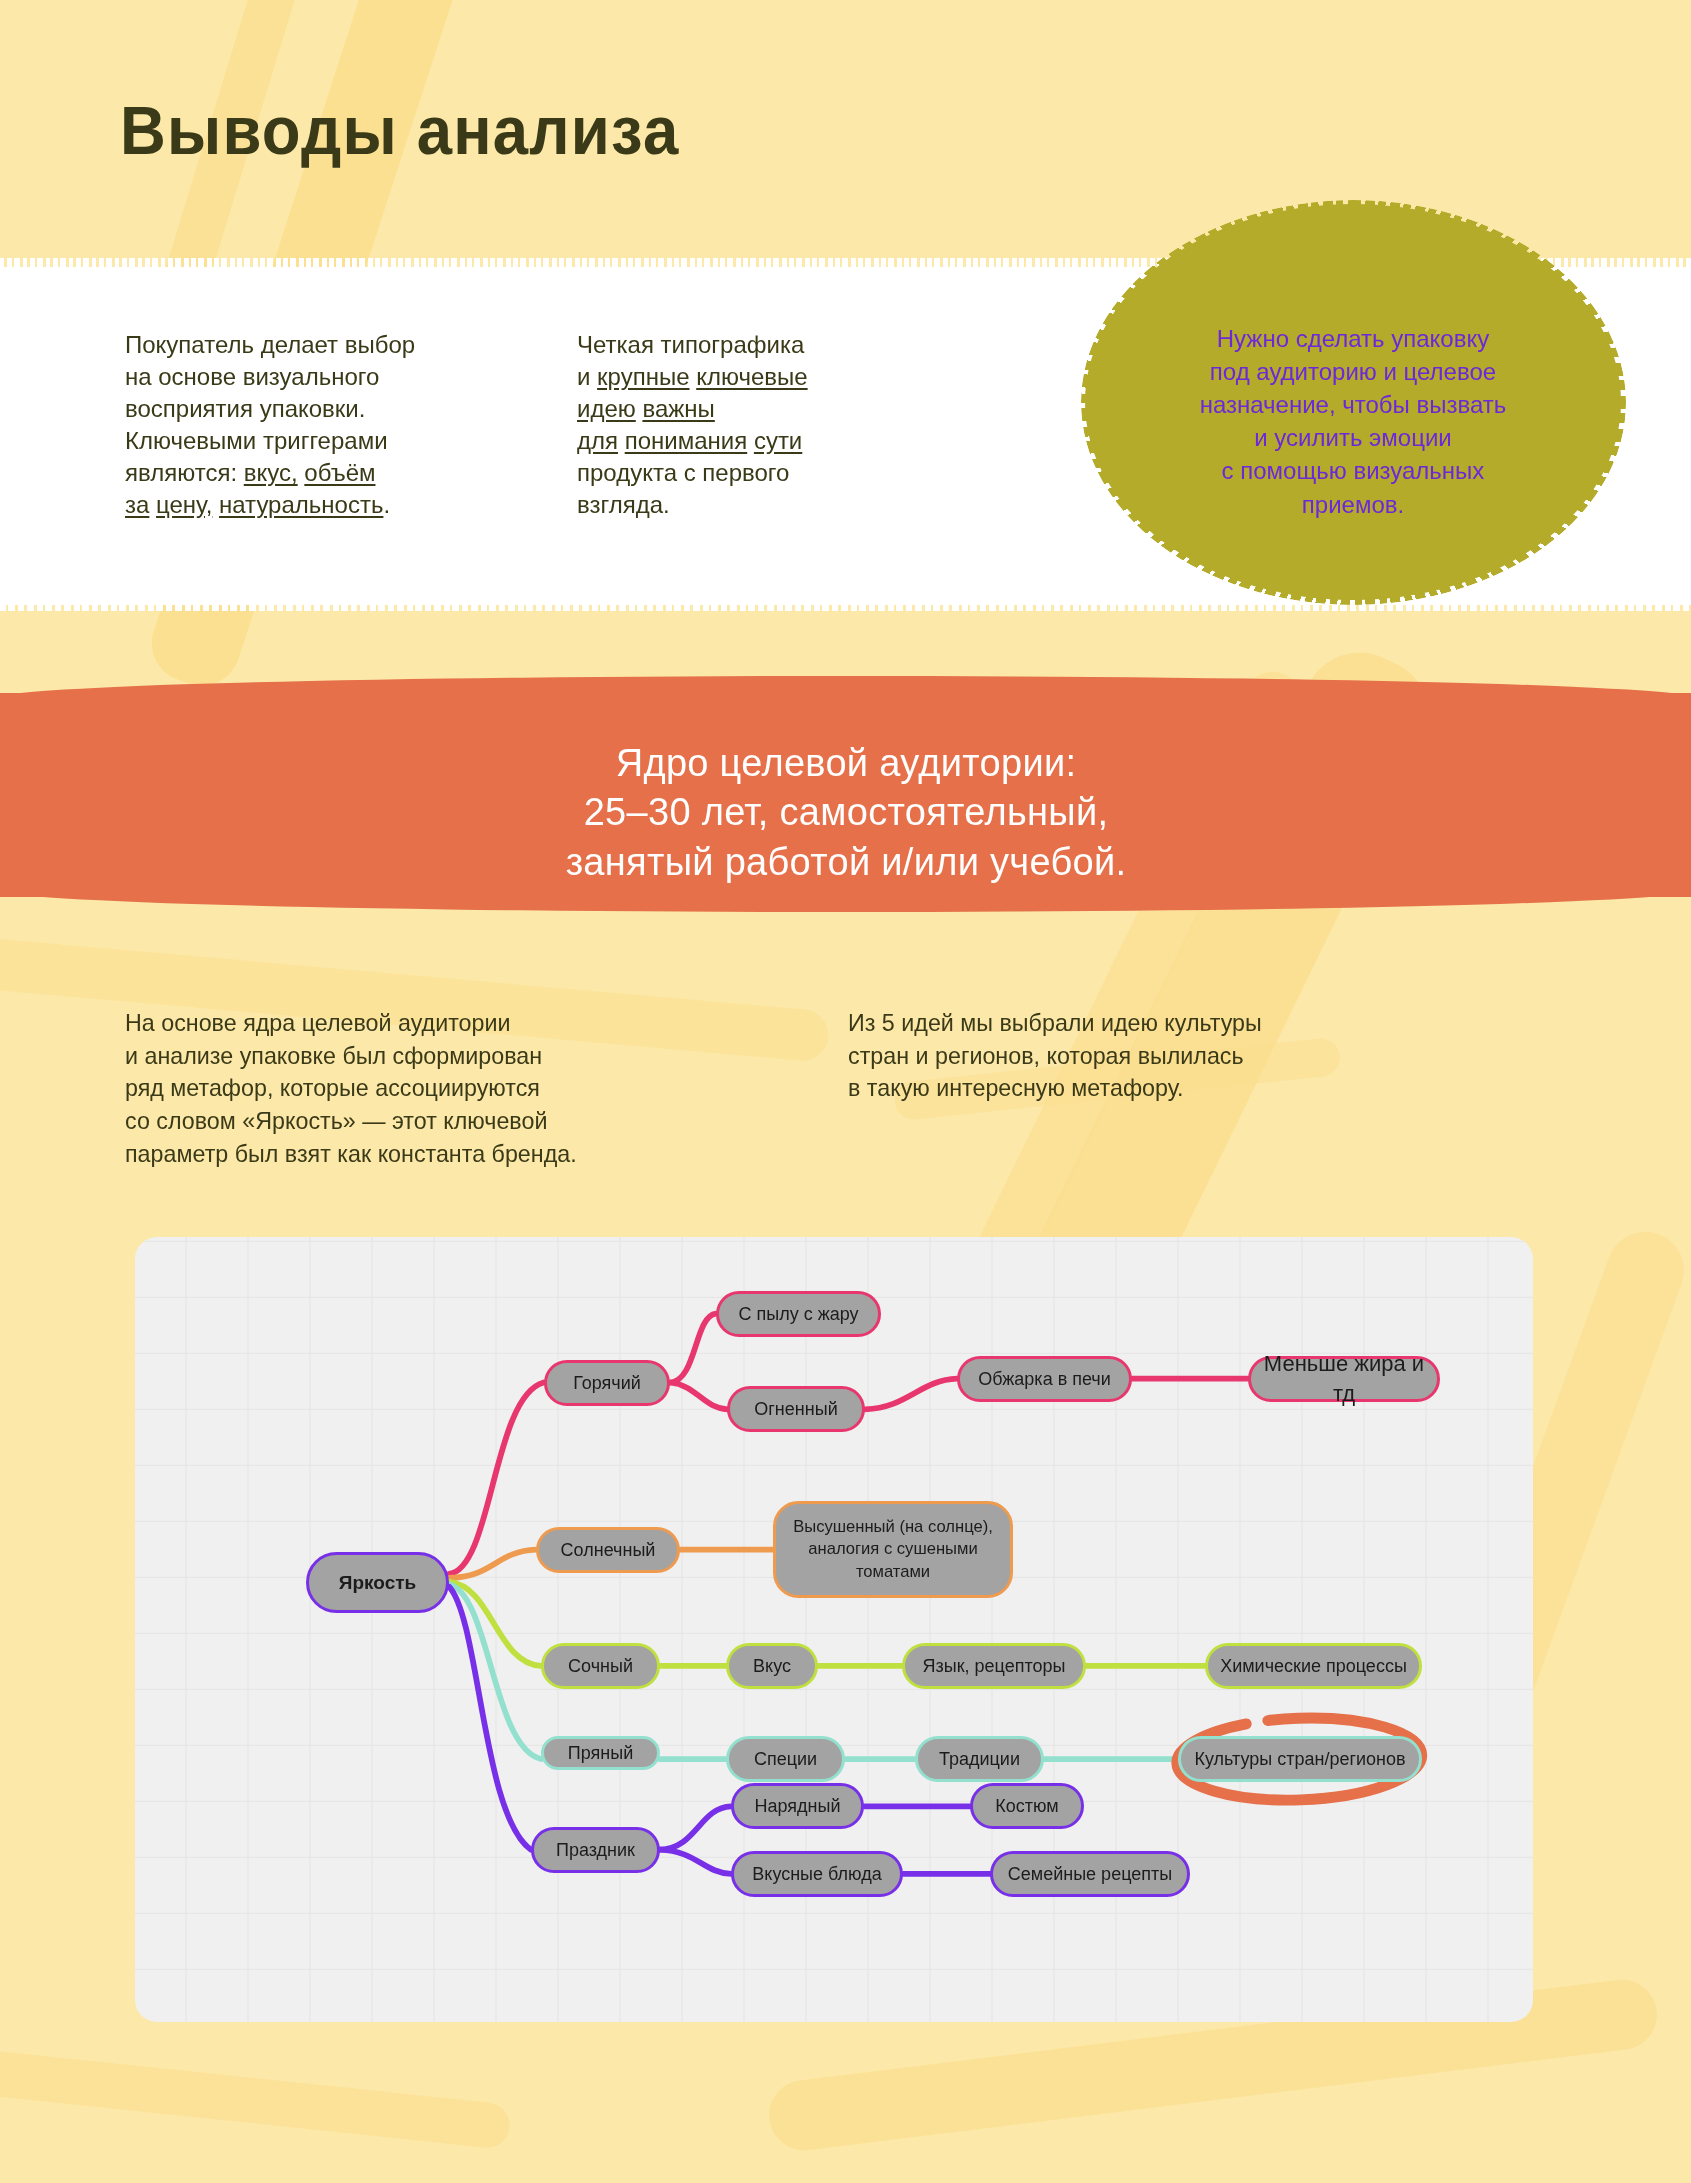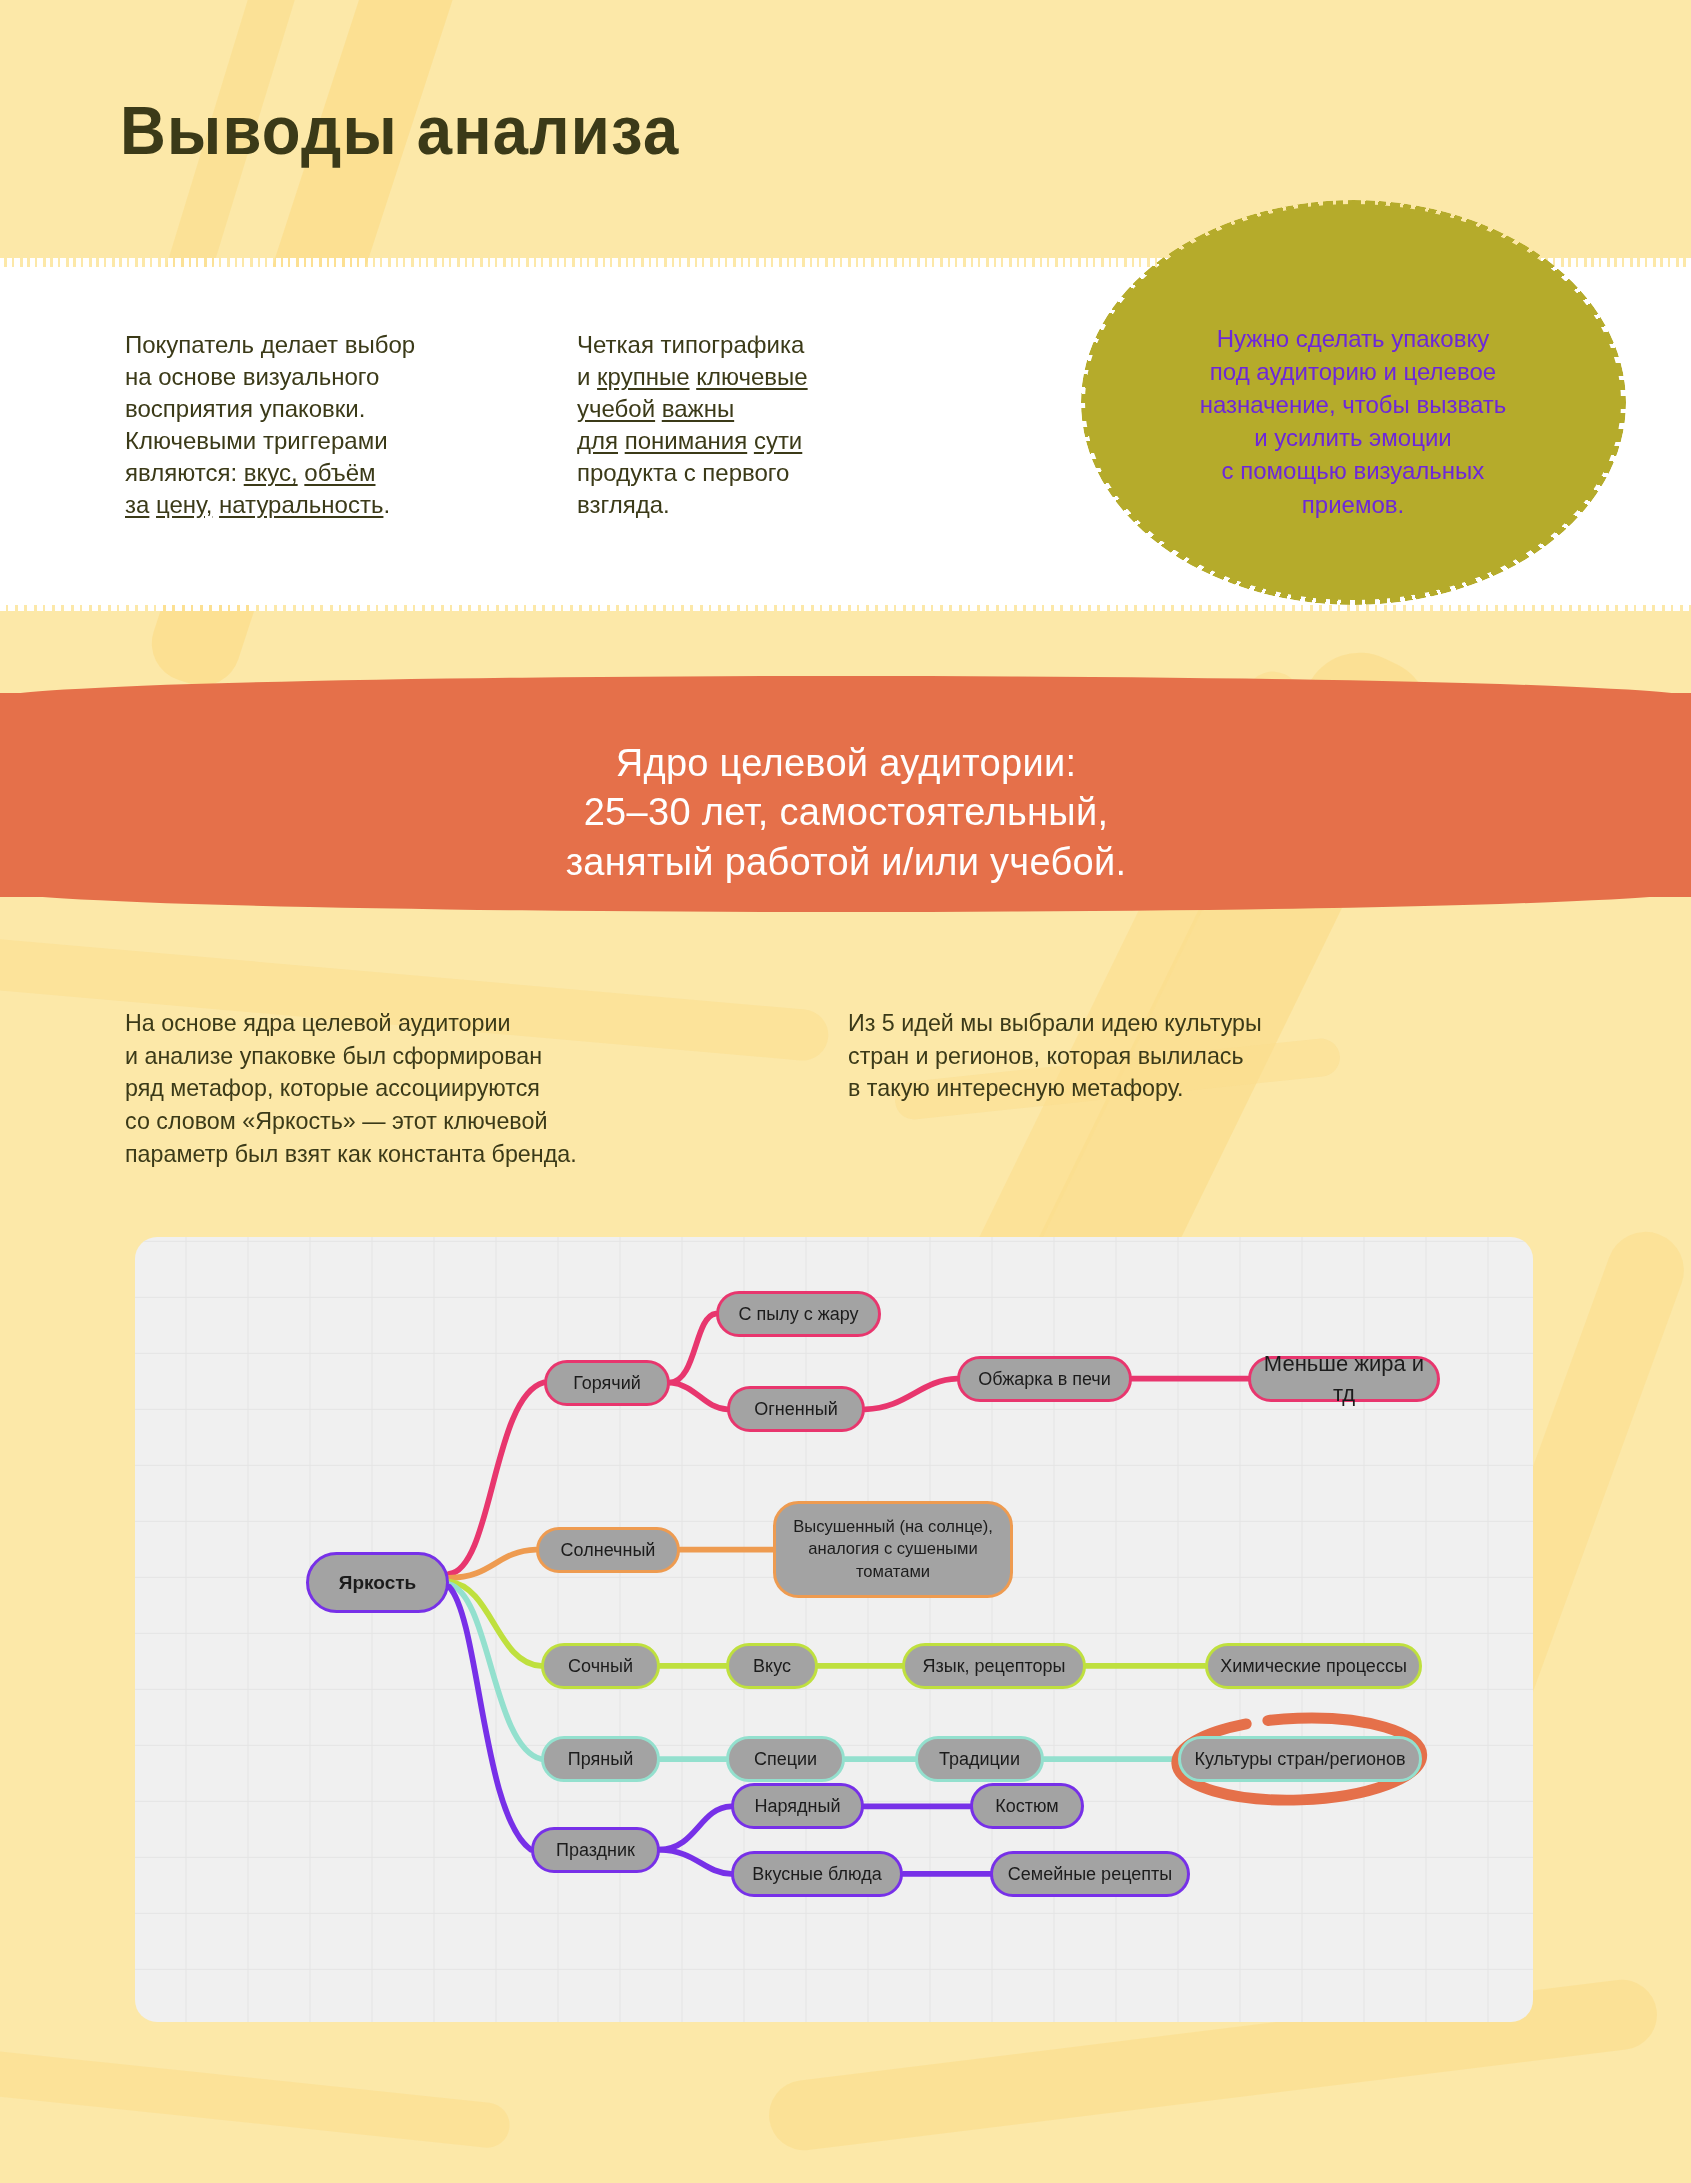--- a/index.html
+++ b/index.html
@@ -156,21 +156,21 @@
 
 <div id="white-band"></div>
 <div class="body-col" id="intro-col-1">Покупатель делает выбор
 на основе визуального
 восприятия упаковки.
 Ключевыми триггерами
 являются: <u>вкус,</u> <u>объём</u>
 <u>за</u> <u>цену,</u> <u>натуральность</u>.</div>
 <div class="body-col" id="intro-col-2">Четкая типографика
 и <u>крупные</u> <u>ключевые</u>
-<u>учебой</u> <u>важны</u>
+<u>идею</u> <u>важны</u>
 <u>для</u> <u>понимания</u> <u>сути</u>
 продукта с первого
 взгляда.</div>
 
 <div id="olive-blob"></div>
 <div id="olive-text">Нужно сделать упаковку
 под аудиторию и целевое
 назначение, чтобы вызвать
 и усилить эмоции
 с помощью визуальных
@@ -247,21 +247,21 @@
       </div>
       <div class="node" style="left: 591px; top: 406px; width: 92px; height: 46px; border-radius: 23px; border-color: rgb(191, 224, 62); font-size: 18px; line-height: 1.35;">
         <span>Вкус</span>
       </div>
       <div class="node" style="left: 767px; top: 406px; width: 184px; height: 46px; border-radius: 23px; border-color: rgb(191, 224, 62); font-size: 18px; line-height: 1.35;">
         <span>Язык, рецепторы</span>
       </div>
       <div class="node" style="left: 1070px; top: 406px; width: 217px; height: 46px; border-radius: 23px; border-color: rgb(191, 224, 62); font-size: 18px; line-height: 1.35;">
         <span>Химические процессы</span>
       </div>
-      <div class="node" style="left: 406px; top: 499px; width: 119px; height: 46px; border-radius: 23px; border-color: rgb(147, 224, 206); font-size: 18px; line-height: 1.35; text-align: center;">
+      <div class="node" style="left: 406px; top: 499px; width: 119px; height: 34px; border-radius: 23px; border-color: rgb(147, 224, 206); font-size: 18px; line-height: 1.35; text-align: center;">
         <span>Пряный</span>
       </div>
       <div class="node" style="left: 591px; top: 499px; width: 119px; height: 46px; border-radius: 23px; border-color: rgb(147, 224, 206); font-size: 18px; line-height: 1.35;">
         <span>Специи</span>
       </div>
       <div class="node" style="left: 780px; top: 499px; width: 129px; height: 46px; border-radius: 23px; border-color: rgb(147, 224, 206); font-size: 18px; line-height: 1.35;">
         <span>Традиции</span>
       </div>
       <div class="node" style="left: 1043px; top: 499px; width: 244px; height: 46px; border-radius: 23px; border-color: rgb(147, 224, 206); font-size: 18px; line-height: 1.35;">
         <span>Культуры стран/регионов</span>

